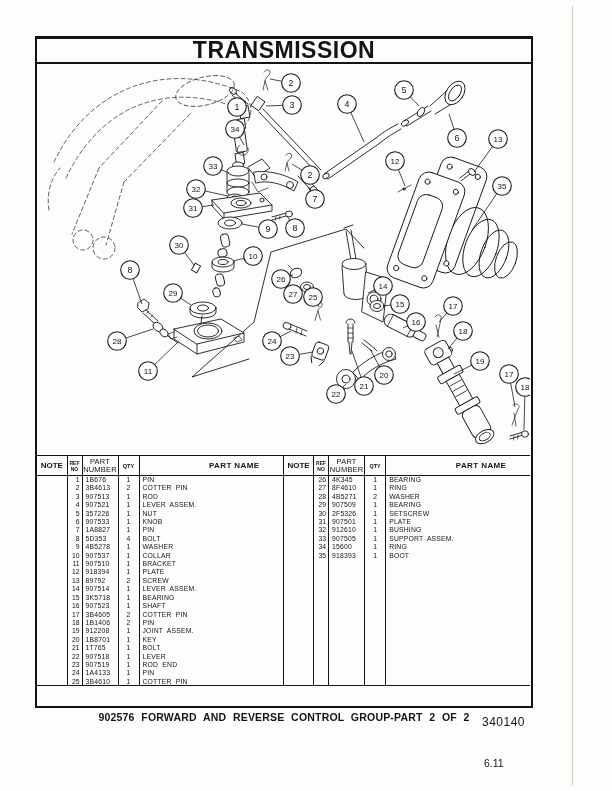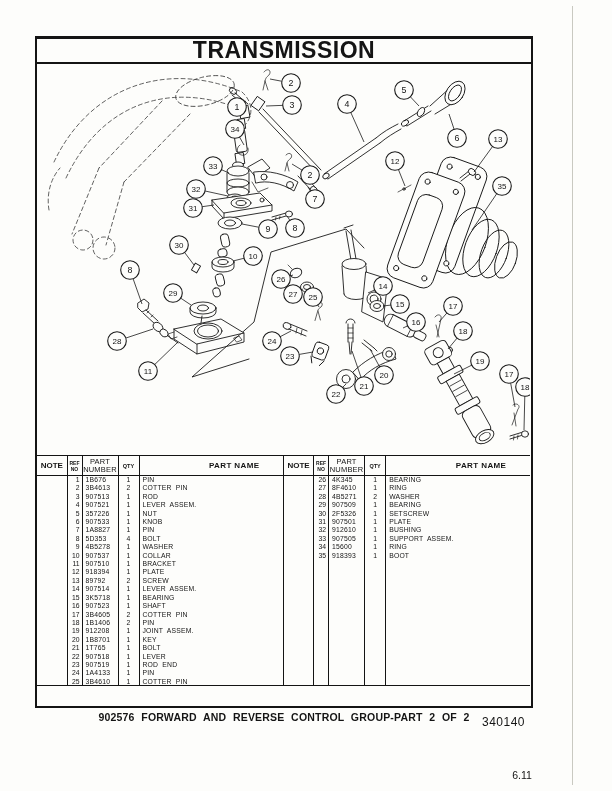--- a/index.html
+++ b/index.html
@@ -29,21 +29,21 @@
   tbody td{font-size:6.8px;height:8.4px;line-height:8.4px;}
   td.c-note{}
   td.c-ref{text-align:right;padding-right:2px;}
   td.c-part_number{text-align:left;padding-left:3px;letter-spacing:.2px;}
   td.c-qty{text-align:center;}
   td.c-part_name{text-align:left;padding-left:3px;letter-spacing:.2px;word-spacing:2px;}
   tr.filler td{height:auto;}
   .fig-number{position:absolute;right:6px;top:624px;font-size:12px;letter-spacing:.5px;margin-top:27px;}
   .caption{position:absolute;left:35px;top:711px;width:498px;text-align:center;
            font-weight:bold;font-size:10.5px;letter-spacing:.2px;word-spacing:3.5px;}
-  .page-number{position:absolute;left:498px;top:757px;width:48px;text-align:center;font-size:10.5px;margin-top:12px;}
+  .page-number{position:absolute;left:484px;top:757px;width:48px;text-align:left;font-size:10.5px;}
   .scan-line{position:absolute;left:572px;top:6px;width:1px;height:779px;background:#c9c9c1;}
   
   .ink{stroke:#1a1a1a;stroke-width:.9;fill:none;stroke-linecap:round;stroke-linejoin:round;}
   .ink-thin{stroke:#1a1a1a;stroke-width:.7;fill:none;stroke-linecap:round;}
   .phantom{stroke:#3a3a3a;stroke-width:.8;fill:none;stroke-dasharray:4 3;stroke-linecap:round;}
   .whitefill{fill:#fdfdfb;}
   .leader{stroke:#1a1a1a;stroke-width:.8;}
   .balloon{fill:#fdfdfb;stroke:#1a1a1a;stroke-width:1.1;}
   .callout-num{fill:#141414;text-anchor:middle;font-family:"Liberation Sans",sans-serif;}
 </style>

